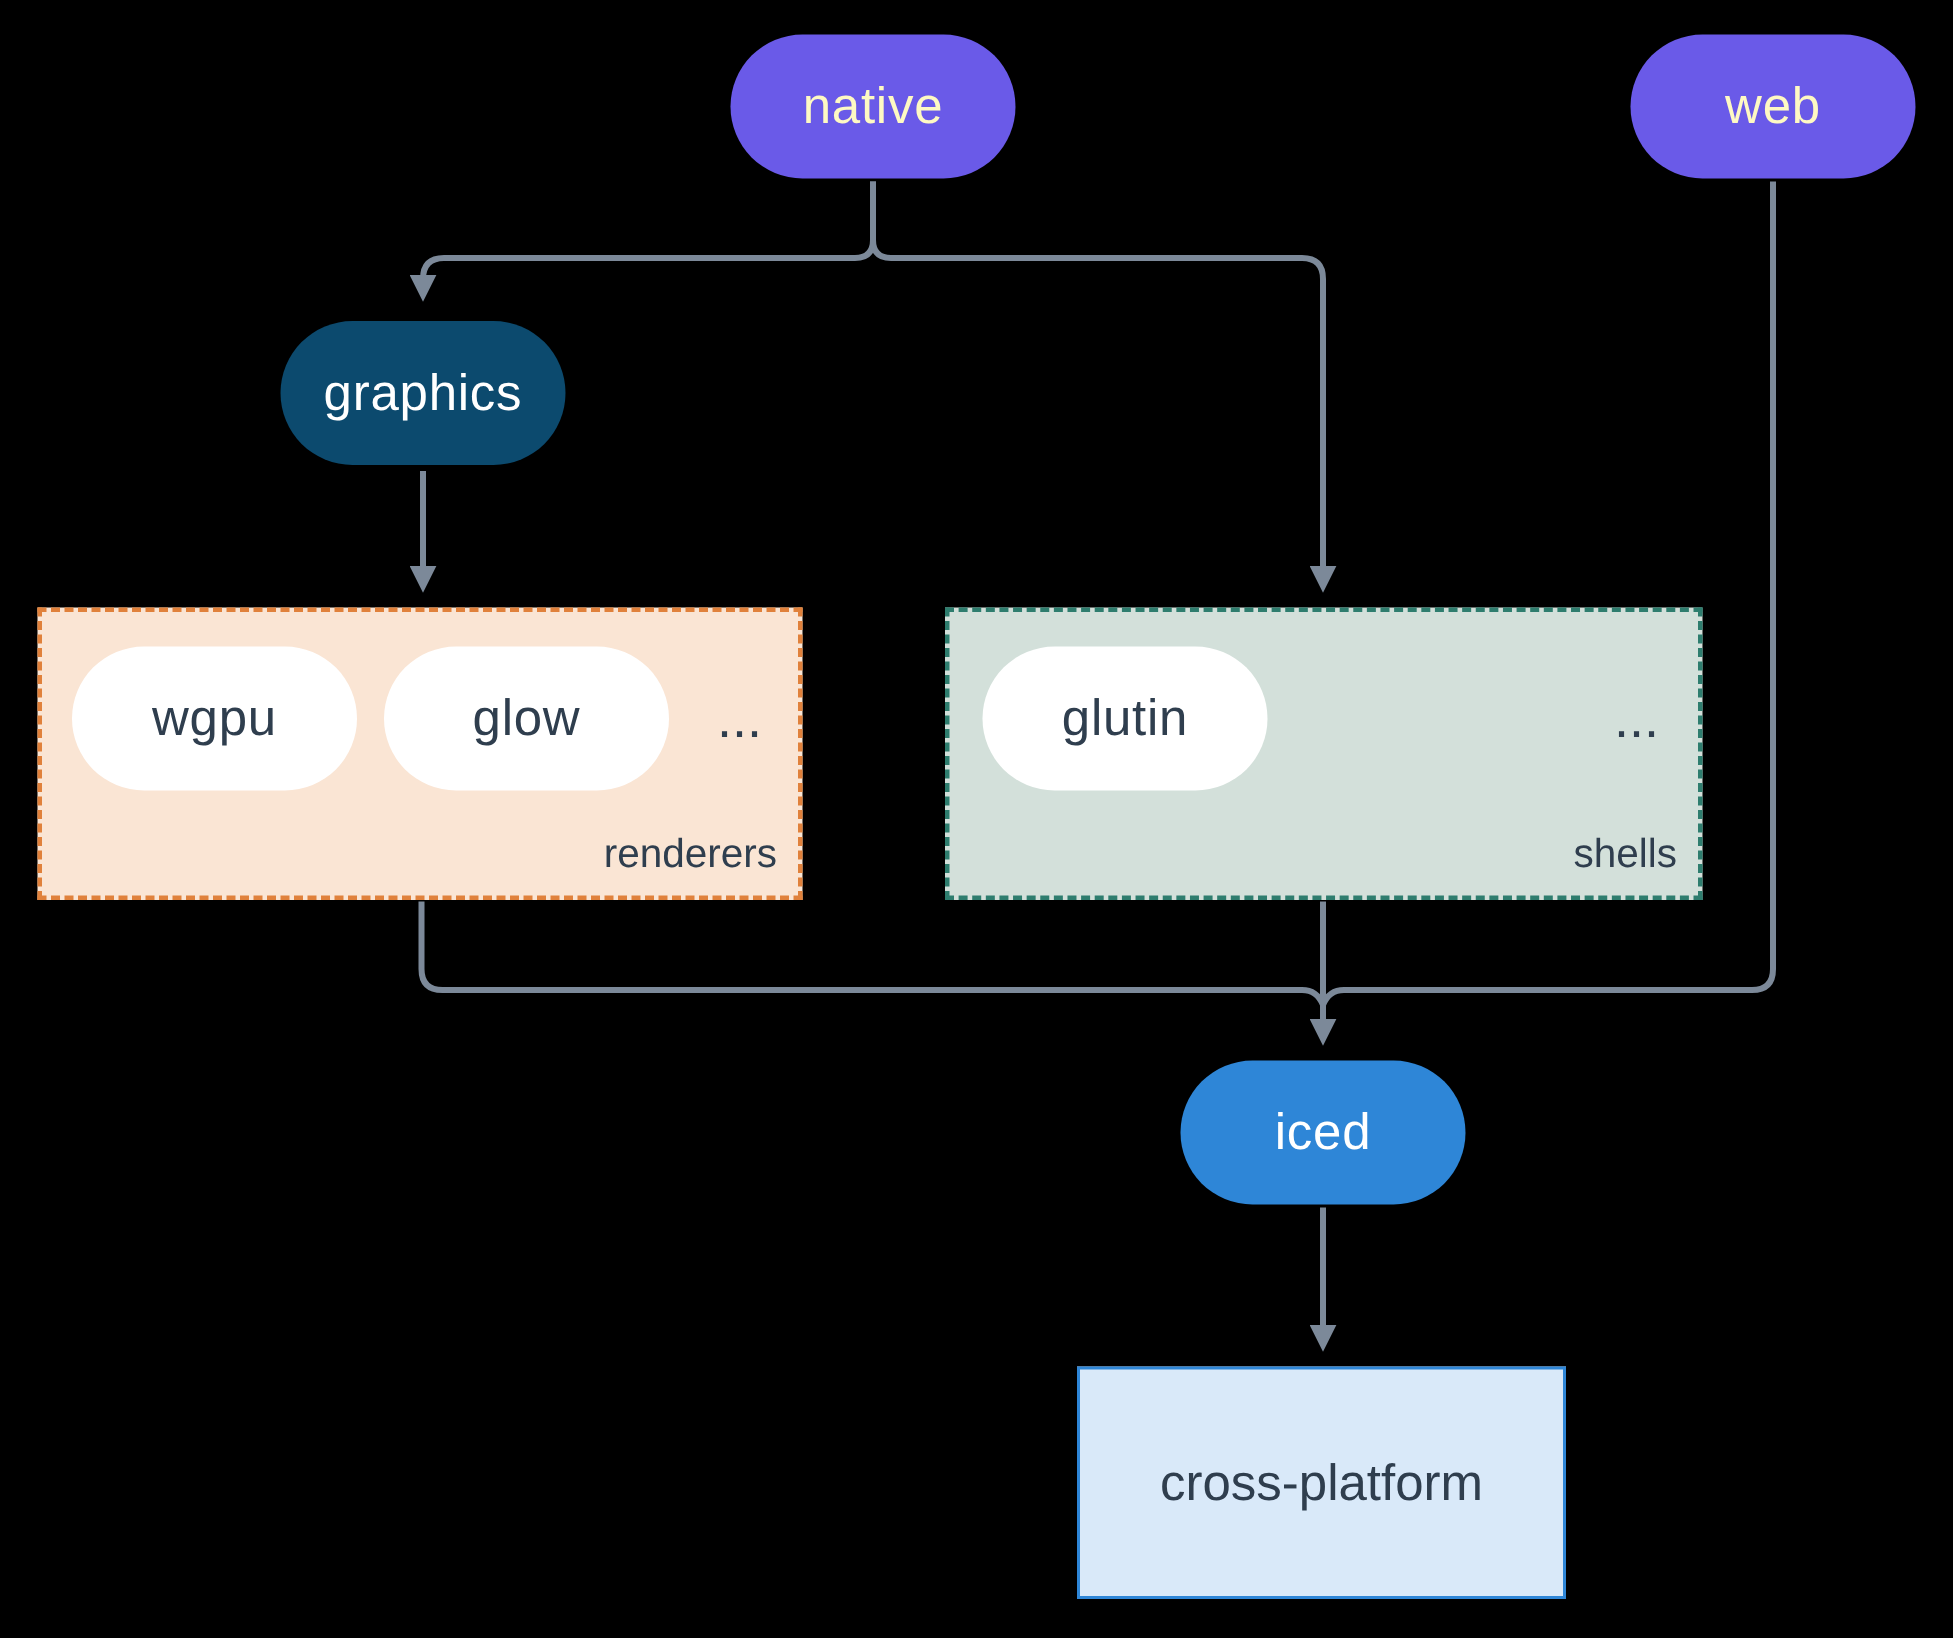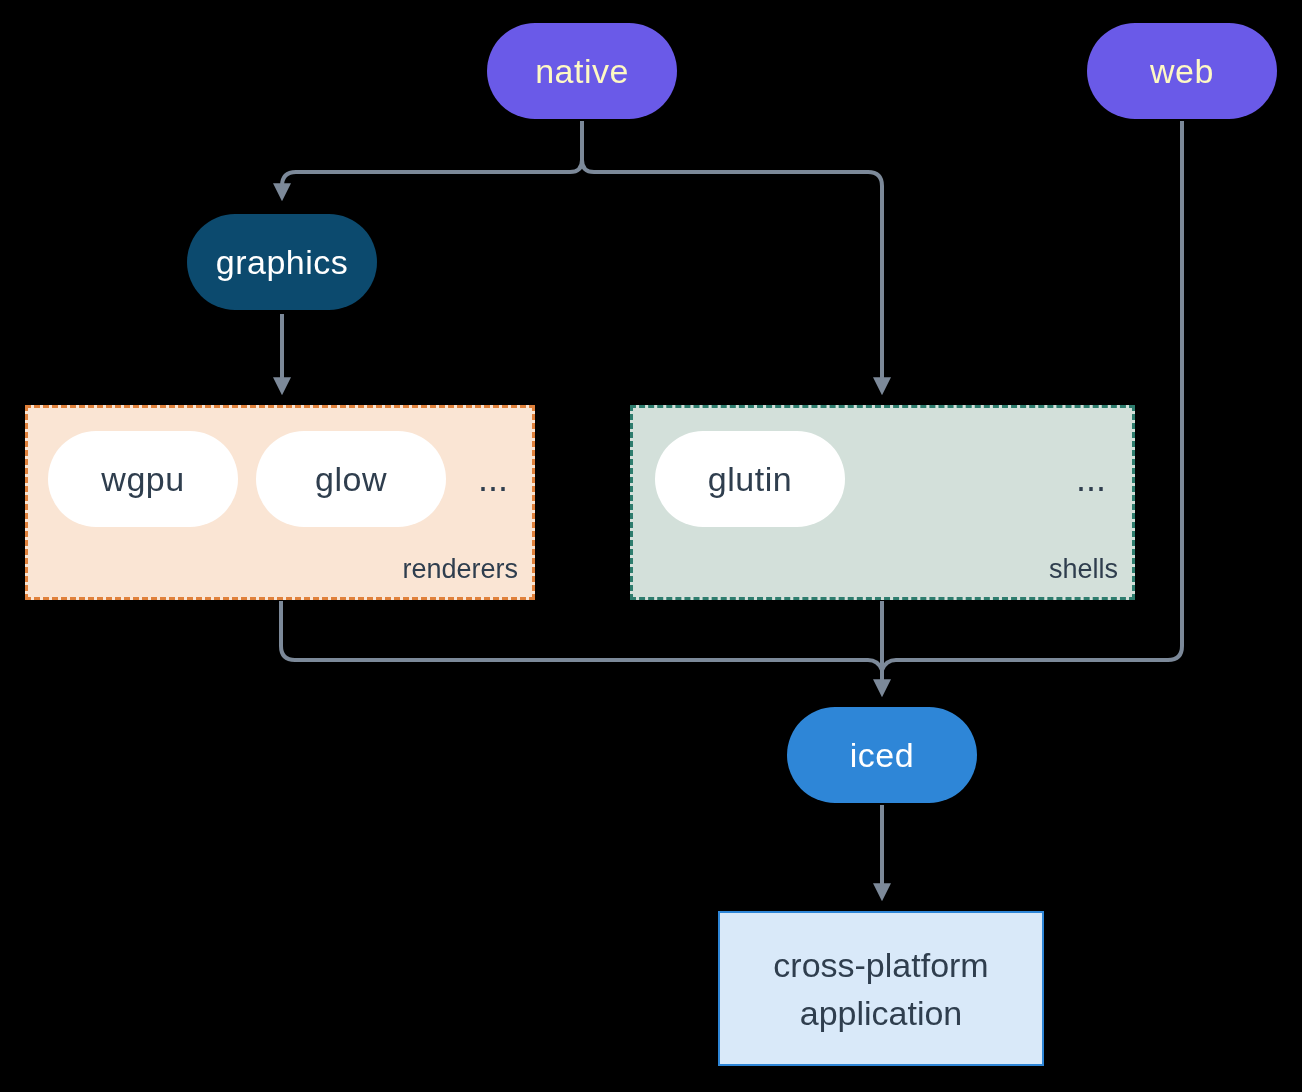--- a/index.html
+++ b/index.html
@@ -153,16 +153,15 @@
     <div class="ellipsis">...</div>
     <div class="group-label">shells</div>
   </div>
 
   <div class="pill pill-blue node-iced">
     <span>iced</span>
   </div>
 
   <div class="app-box">
     <span>cross-platform</span>
-    <span>application</span>
   </div>
 
 </div>
 
 </body></html>

